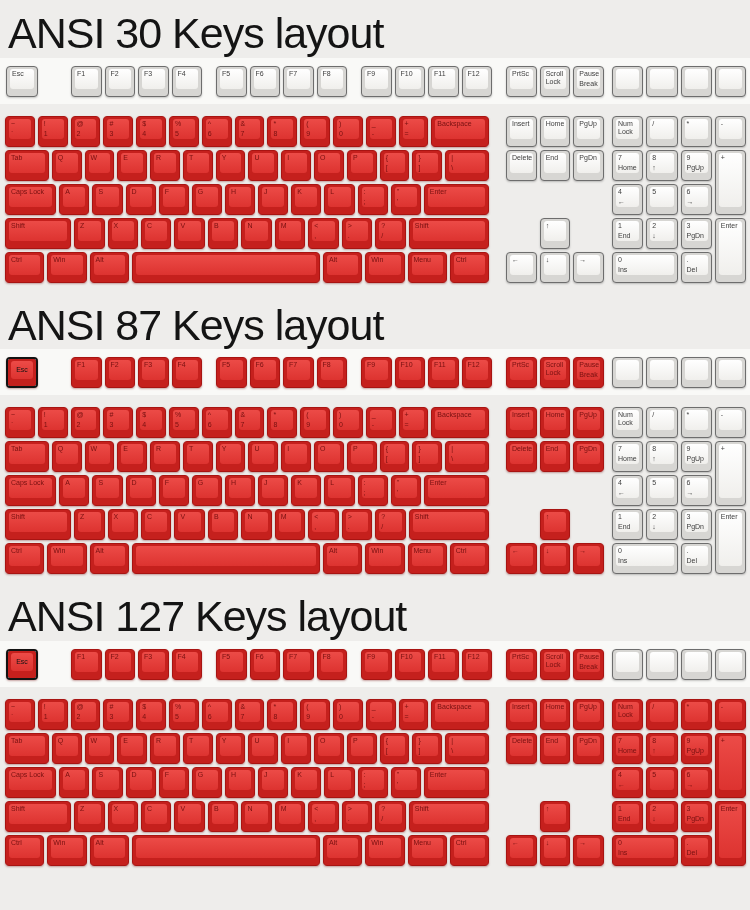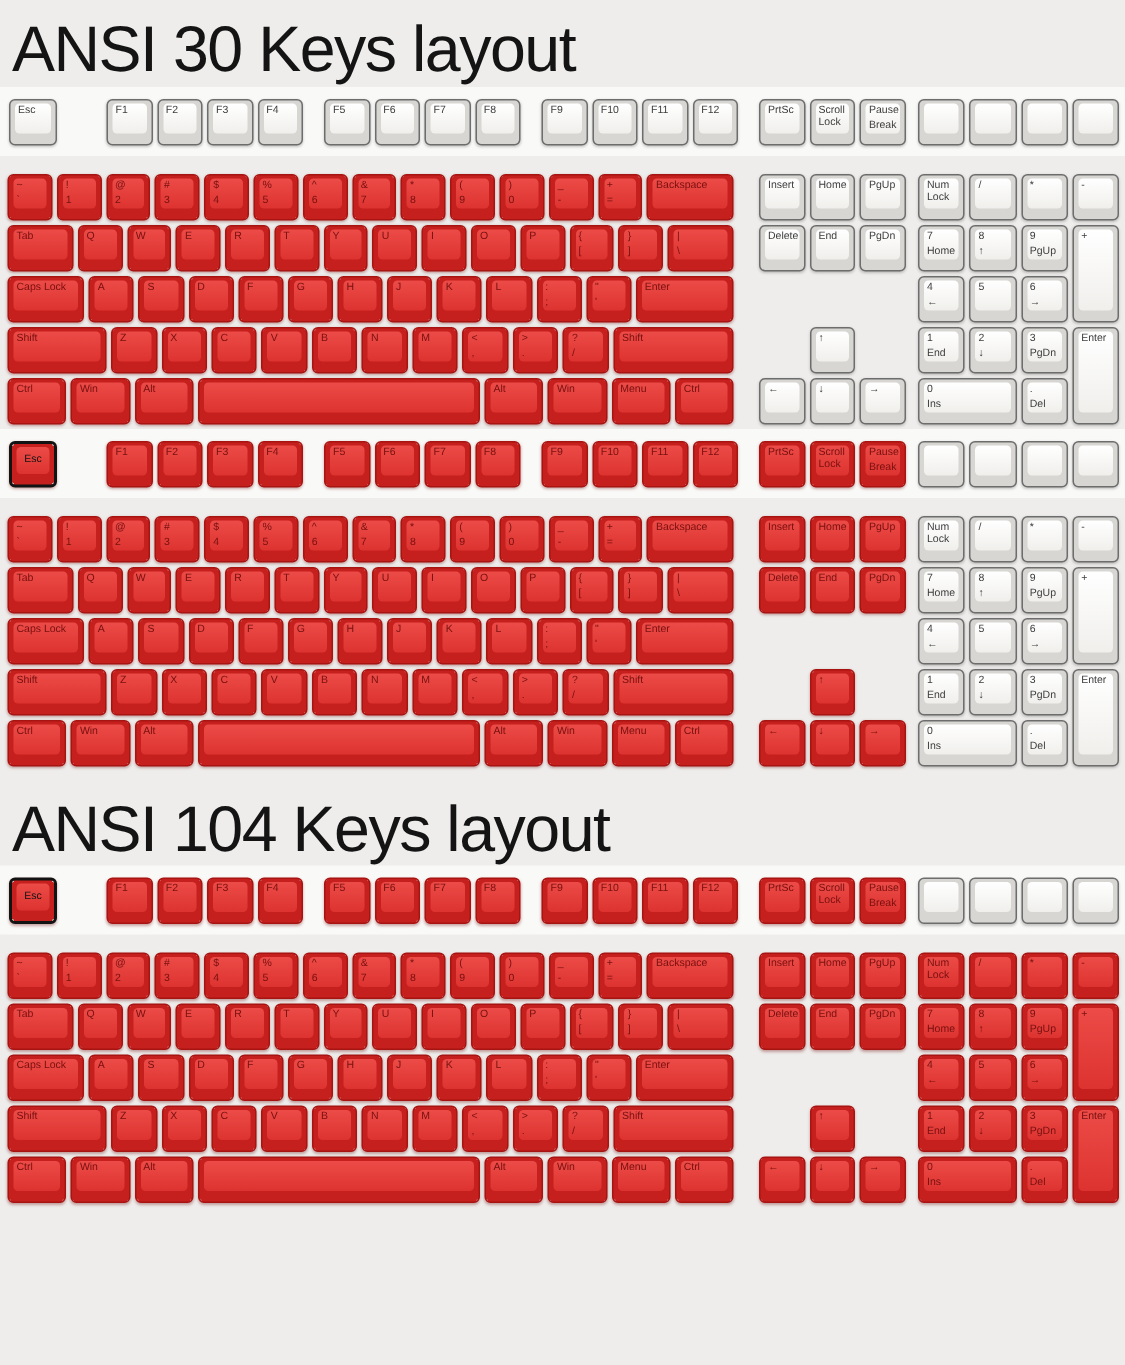--- a/index.html
+++ b/index.html
@@ -944,20 +944,21 @@
               </div>
               <div class="bot">
                 <span>Del</span>
               </div>
             </div>
           </div>
         </div>
       </div>
     </div>
     <div>
+      <div class="section-title">ANSI 87 Keys layout</div>
       <div class="kb">
         <div class="strip"></div>
         <div class="fng p-esc">
           <div class="key red esc">
             <div class="cap">
               <div class="top">
                 <span>Esc</span>
               </div>
             </div>
           </div>
@@ -1816,21 +1817,21 @@
               </div>
               <div class="bot">
                 <span>Del</span>
               </div>
             </div>
           </div>
         </div>
       </div>
     </div>
     <div>
-      <div class="section-title">ANSI 104 Keys layout</div>
+      <div class="section-title">ANSI 127 Keys layout</div>
       <div class="kb">
         <div class="strip"></div>
         <div class="fng p-esc">
           <div class="key red esc">
             <div class="cap">
               <div class="top">
                 <span>Esc</span>
               </div>
             </div>
           </div>

